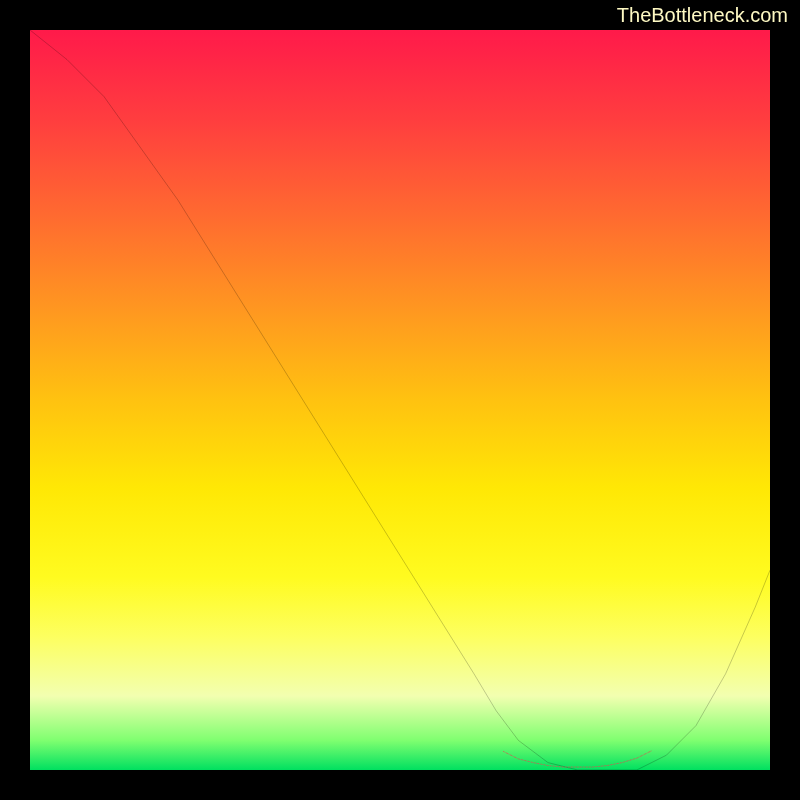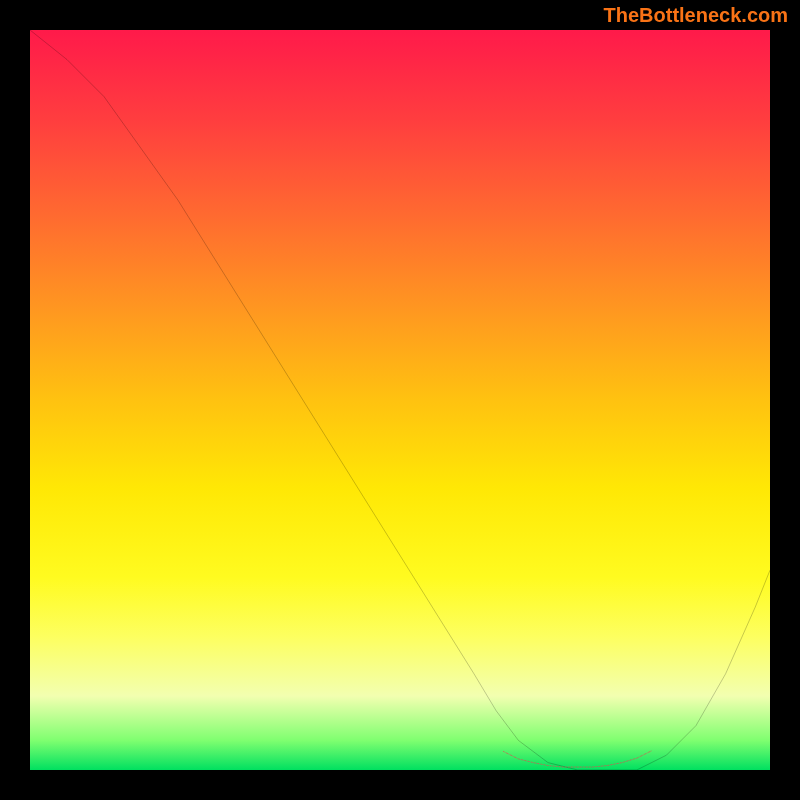--- a/index.html
+++ b/index.html
@@ -8,23 +8,23 @@
     height: 800px;
     background: #000;
     position: relative;
     font-family: Arial, sans-serif;
     overflow: hidden;
   }
   .watermark {
     position: absolute;
     top: 4px;
     right: 12px;
-    color: #f97316;
+    color: #fef9c3;
     font-size: 20px;
-    font-weight: bold;
+    font-weight: normal;
     z-index: 10;
   }
   .plot-area {
     position: absolute;
     left: 30px;
     top: 30px;
     width: 740px;
     height: 740px;
     overflow: hidden;
   }

